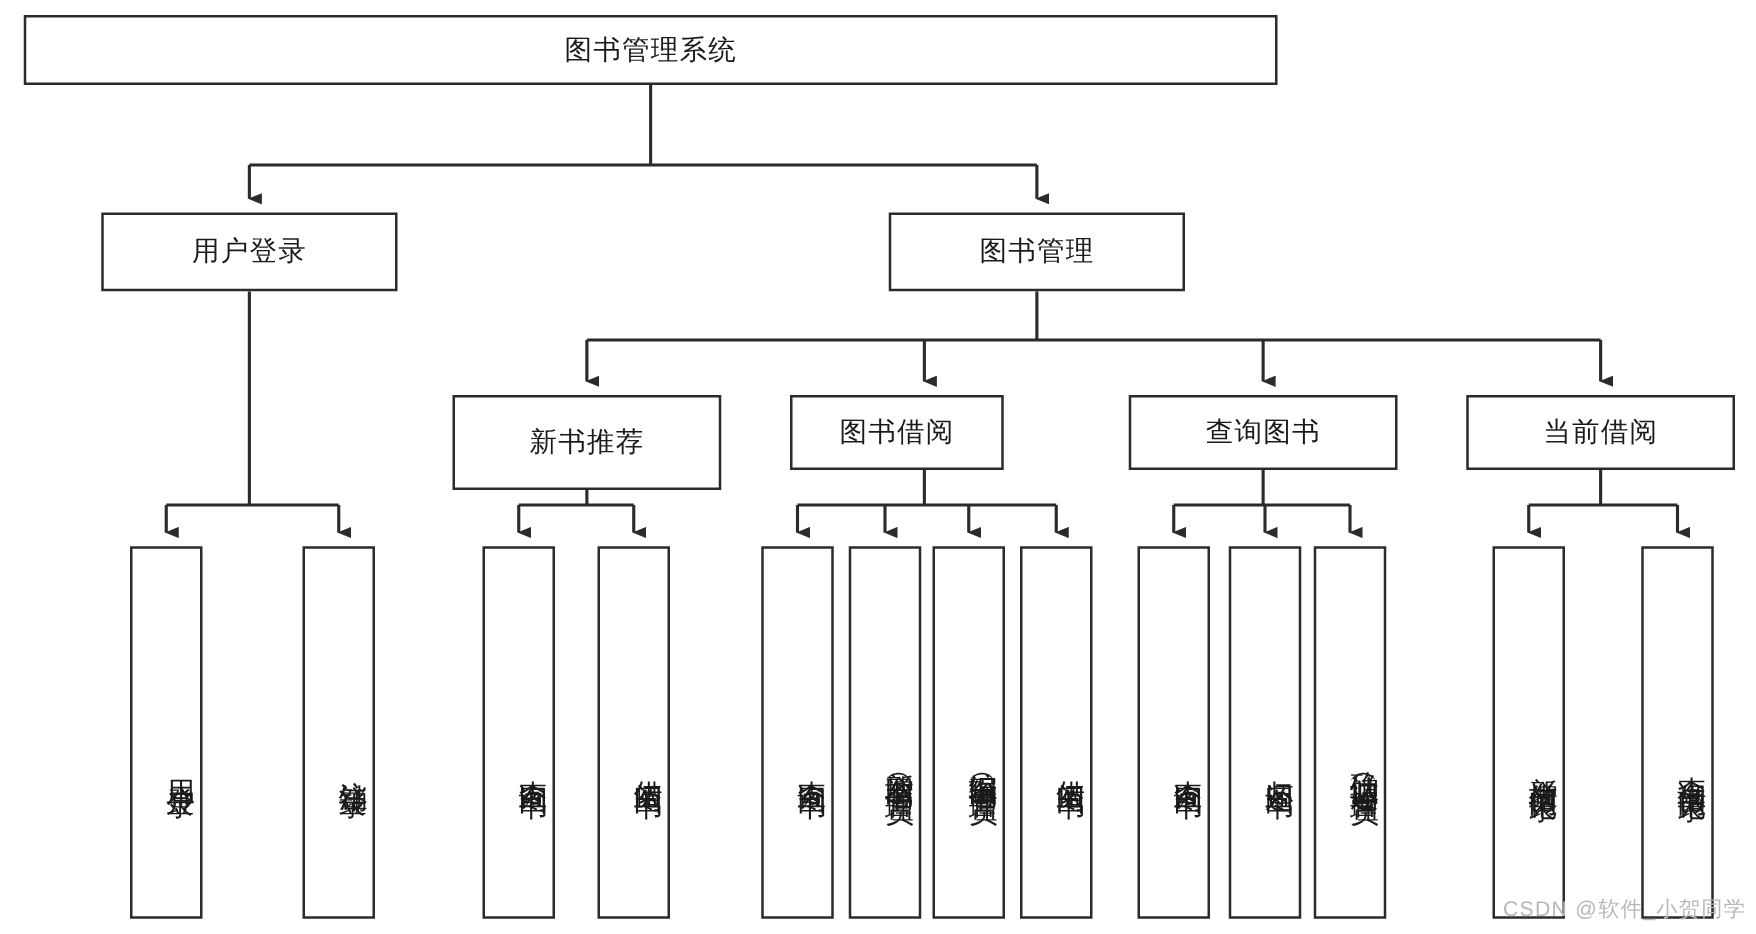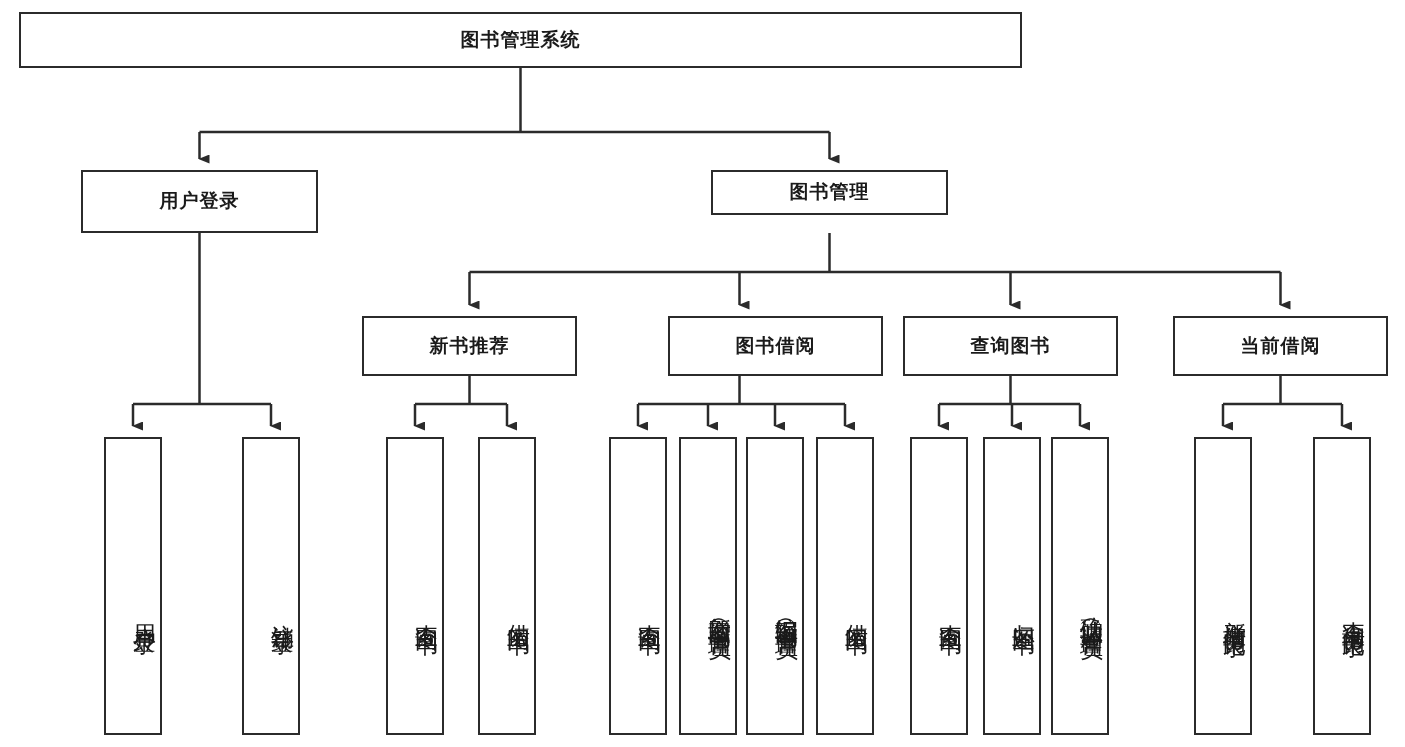--- a/index.html
+++ b/index.html
@@ -25,24 +25,23 @@
     position:absolute;
     box-sizing:border-box;
     background:#ffffff;
     border:2.5px solid #2b2b2b;
     display:flex;
     align-items:center;
     justify-content:center;
     z-index:2;
   }
   .node.horiz{
-    font-size:19px;
+    font-size:22px;
     letter-spacing:1px;
     line-height:1.2;
-    font-weight:bold;
   }
   .node.vert{
     writing-mode:vertical-rl;
     text-orientation:upright;
     font-size:23px;
     line-height:1.35;
     letter-spacing:3px;
     padding-top:52px;
     align-items:flex-start;
     justify-content:center;
@@ -114,27 +113,27 @@
       </g>
   </svg>
 
   <div id="node-layer">
       <div class="node horiz" style="left: 19px; top: 12px; width: 1003px; height: 56px;">
         <span class="lbl">图书管理系统</span>
       </div>
       <div class="node horiz" style="left: 81px; top: 170px; width: 237px; height: 63px;">
         <span class="lbl">用户登录</span>
       </div>
-      <div class="node horiz" style="left: 711px; top: 170px; width: 237px; height: 45px;">
+      <div class="node horiz" style="left: 711px; top: 170px; width: 237px; height: 63px;">
         <span class="lbl">图书管理</span>
       </div>
-      <div class="node horiz" style="left: 362px; top: 316px; width: 215px; height: 60px;">
+      <div class="node horiz" style="left: 362px; top: 316px; width: 215px; height: 76px;">
         <span class="lbl">新书推荐</span>
       </div>
-      <div class="node horiz" style="left: 632px; top: 316px; width: 215px; height: 60px; margin-left: 36px;">
+      <div class="node horiz" style="left: 632px; top: 316px; width: 171px; height: 60px;">
         <span class="lbl">图书借阅</span>
       </div>
       <div class="node horiz" style="left: 903px; top: 316px; width: 215px; height: 60px;">
         <span class="lbl">查询图书</span>
       </div>
       <div class="node horiz" style="left: 1173px; top: 316px; width: 215px; height: 60px;">
         <span class="lbl">当前借阅</span>
       </div>
       <div class="node vert" style="left: 104px; top: 437px; width: 58px; height: 298px;">
         <span class="lbl">用户登录</span>
@@ -170,14 +169,15 @@
         <span class="lbl">确认归还（管理员）</span>
       </div>
       <div class="node vert" style="left: 1194px; top: 437px; width: 58px; height: 298px;">
         <span class="lbl">新增借阅记录</span>
       </div>
       <div class="node vert" style="left: 1313px; top: 437px; width: 58px; height: 298px;">
         <span class="lbl">查询借阅记录</span>
       </div>
     </div>
 
+  <div id="watermark">CSDN @软件_小贺同学</div>
 
 </div>
 
 </body></html>

